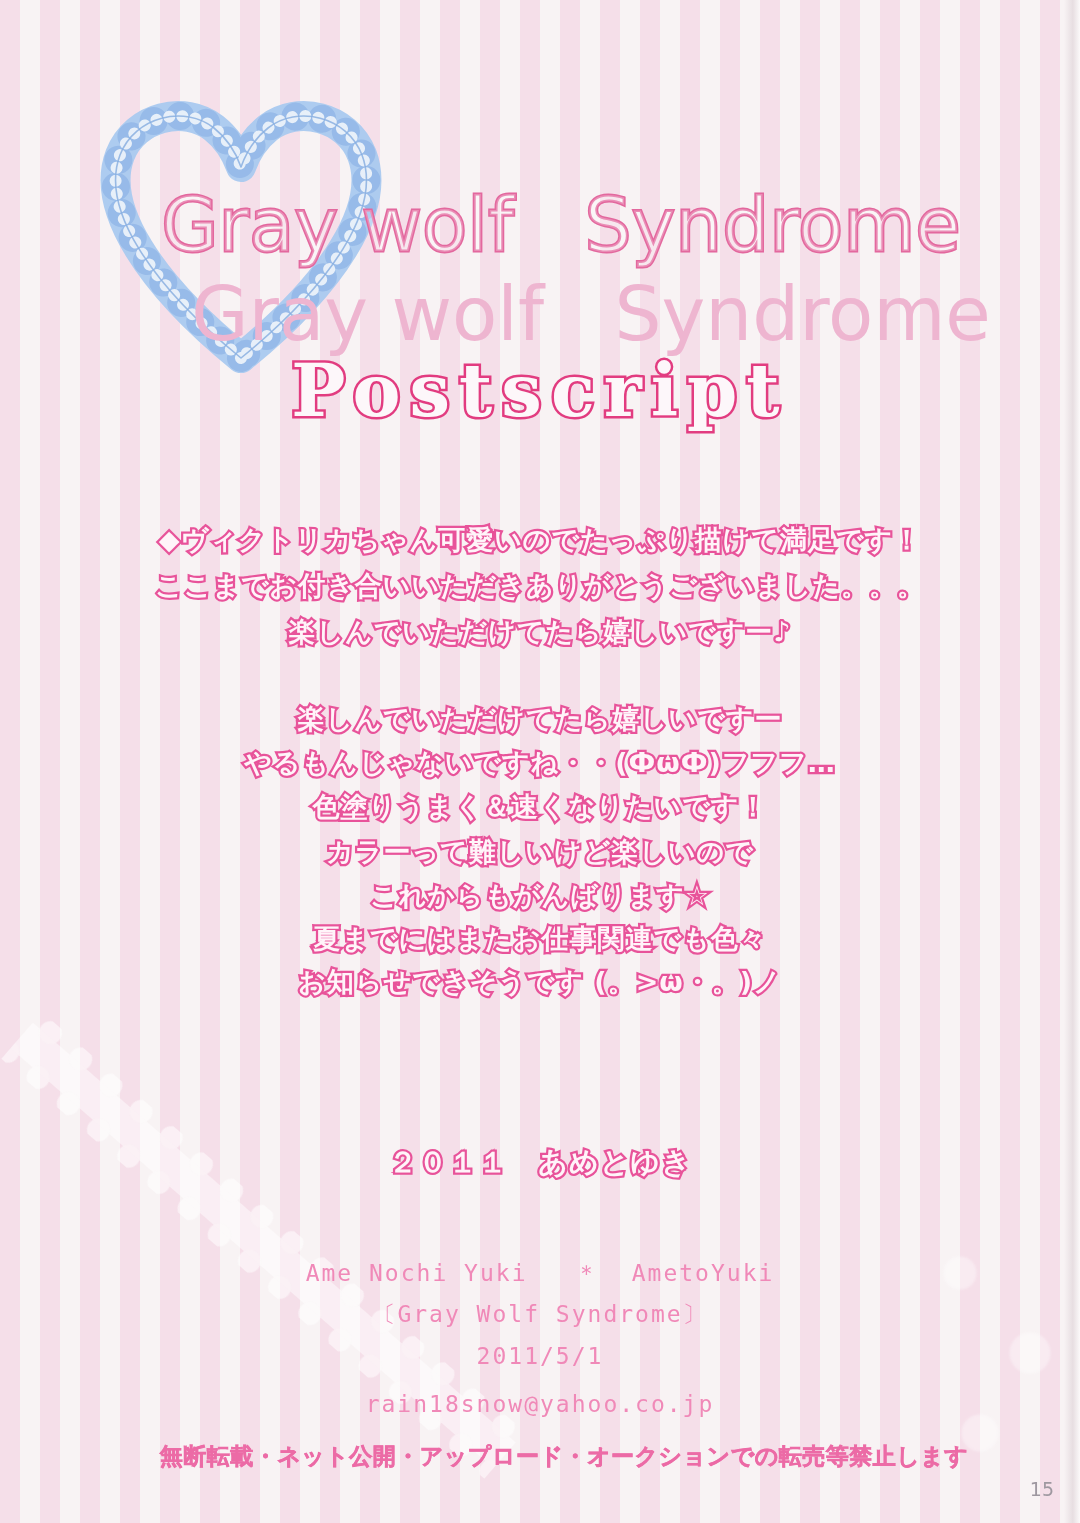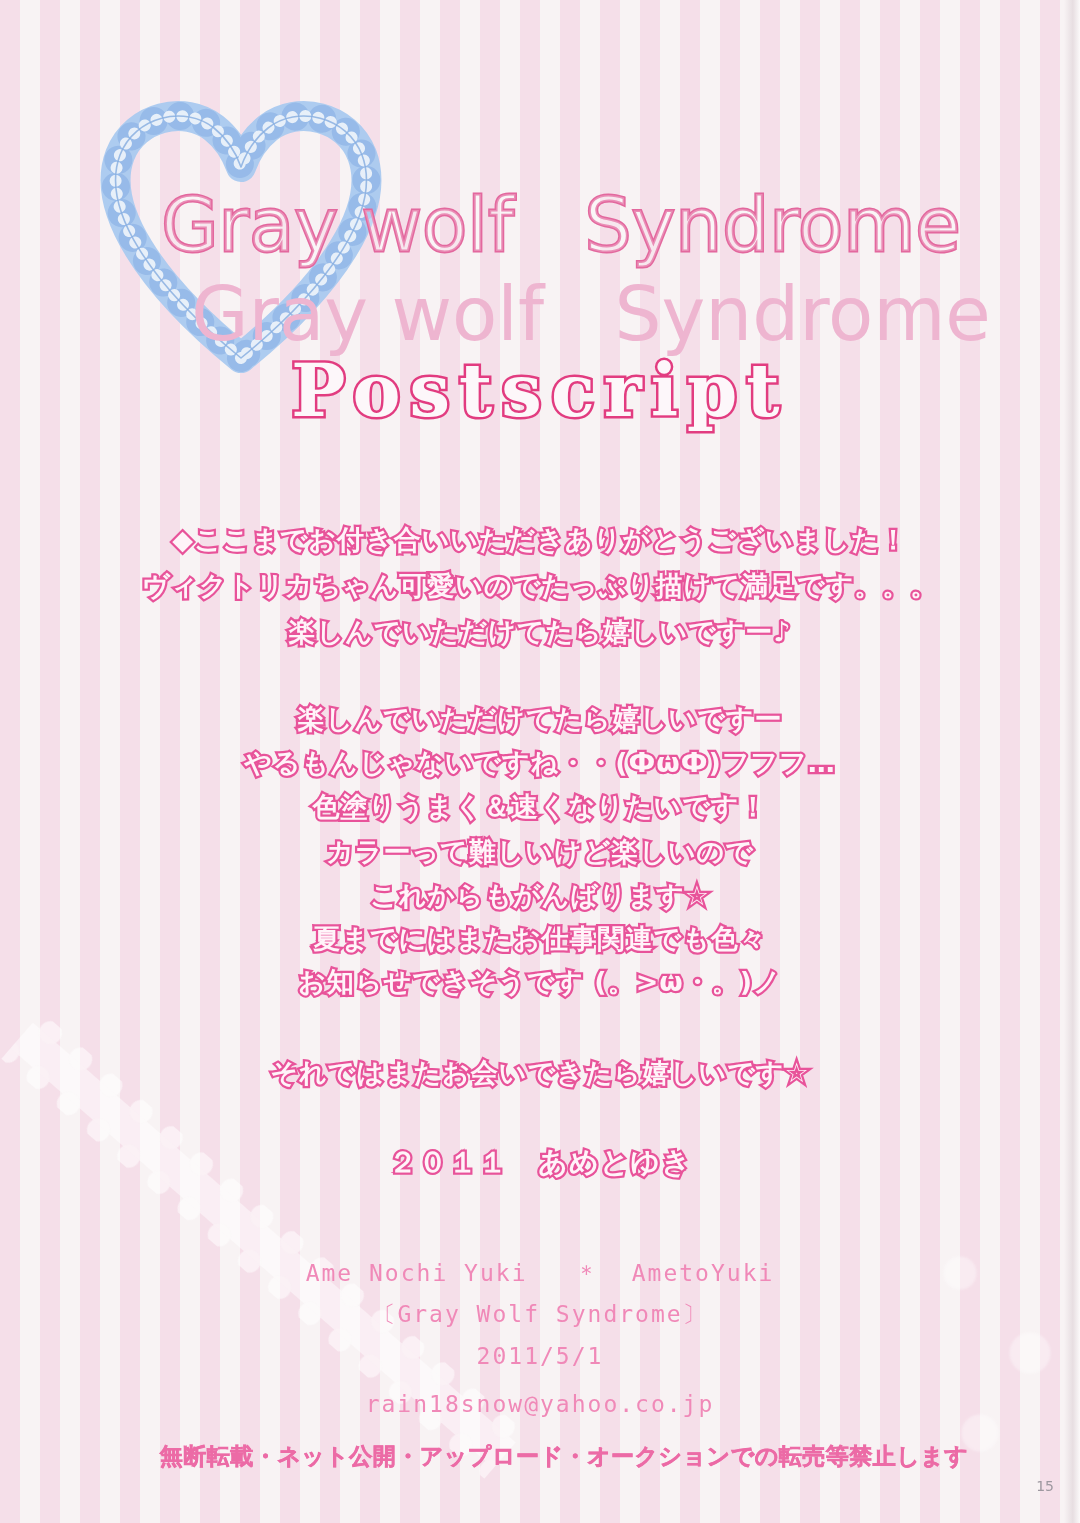--- a/index.html
+++ b/index.html
@@ -41,21 +41,21 @@
     -webkit-text-stroke:5px #e23c80;paint-order:stroke fill;}
   
   .jp{font-weight:bold;font-size:27px;line-height:38px;color:#fff4f9;
     -webkit-text-stroke:4.5px #e8539a;paint-order:stroke fill;letter-spacing:1px;}
   .sig{font-size:29px;}
   
   .credit{font-family:"DejaVu Sans Mono","Liberation Mono",monospace;
     font-size:23px;line-height:1;color:#f089b8;letter-spacing:2px;}
   .disclaimer{font-size:23px;font-weight:bold;color:#ec6ba6;letter-spacing:.5px;margin-left:48px;
     -webkit-text-stroke:.6px #ec6ba6;}
-  .pagenum{position:absolute;right:26px;top:1478px;font-size:14px;color:#9e98a0;z-index:3;}
+  .pagenum{position:absolute;right:26px;top:1478px;font-size:19px;color:#9e98a0;z-index:3;}
 </style>
 </head>
 <body>
 
 <div id="page">
 
   <div class="lace-ribbon"></div>
   <div class="corner-lace"></div>
   <div class="scan-edge"></div>
 
@@ -67,33 +67,32 @@
       <path d="M161 290 C70 216 20 140 40 87 C55 48 105 37 134 60 C148 71 156 85 161 99 C166 85 174 71 188 60 C217 37 267 48 282 87 C302 140 252 216 161 290 Z" stroke="#7ea9de" stroke-width="1.6" opacity="0.8"></path>
     </g>
   </svg>
 
   <div class="layer">
 
     <div class="abs title">Gray wolf   Syndrome</div>
     <div class="abs title-echo">Gray wolf   Syndrome</div>
     <div class="abs heading">Postscript</div>
 
-    <div class="abs jp" style="top:521px">◆ここまでお付き合いいただきありがとうございました！</div>
-    <div class="abs jp" style="top:567px">ヴィクトリカちゃん可愛いのでたっぷり描けて満足です。。。</div>
+    <div class="abs jp" style="top:521px">◆ヴィクトリカちゃん可愛いのでたっぷり描けて満足です！</div>
+    <div class="abs jp" style="top:567px">ここまでお付き合いいただきありがとうございました。。。</div>
     <div class="abs jp" style="top:613px">楽しんでいただけてたら嬉しいですー♪</div>
 
     <div class="abs jp" style="top:700px">楽しんでいただけてたら嬉しいですー</div>
     <div class="abs jp" style="top:744px">やるもんじゃないですね・・(ФωФ)フフフ…</div>
     <div class="abs jp" style="top:788px">色塗りうまく＆速くなりたいです！</div>
     <div class="abs jp" style="top:833px">カラーって難しいけど楽しいので</div>
     <div class="abs jp" style="top:877px">これからもがんばります☆</div>
     <div class="abs jp" style="top:920px">夏までにはまたお仕事関連でも色々</div>
     <div class="abs jp" style="top:963px">お知らせできそうです (。&gt;ω・。)ノ</div>
 
-    <div class="abs jp" style="top:1054px">それではまたお会いできたら嬉しいです☆</div>
     <div class="abs jp sig" style="top:1143px">２０１１　あめとゆき</div>
 
     <div class="abs credit" style="top:1303px">〔Gray Wolf Syndrome〕</div>
     <div class="abs credit" style="top:1262px">Ame Nochi Yuki   ＊  AmetoYuki</div>
     <div class="abs credit" style="top:1345px">2011/5/1</div>
     <div class="abs credit" style="top:1393px">rain18snow@yahoo.co.jp</div>
 
     <div class="abs disclaimer" style="top:1441px">無断転載・ネット公開・アップロード・オークションでの転売等禁止します</div>
   </div>
 

